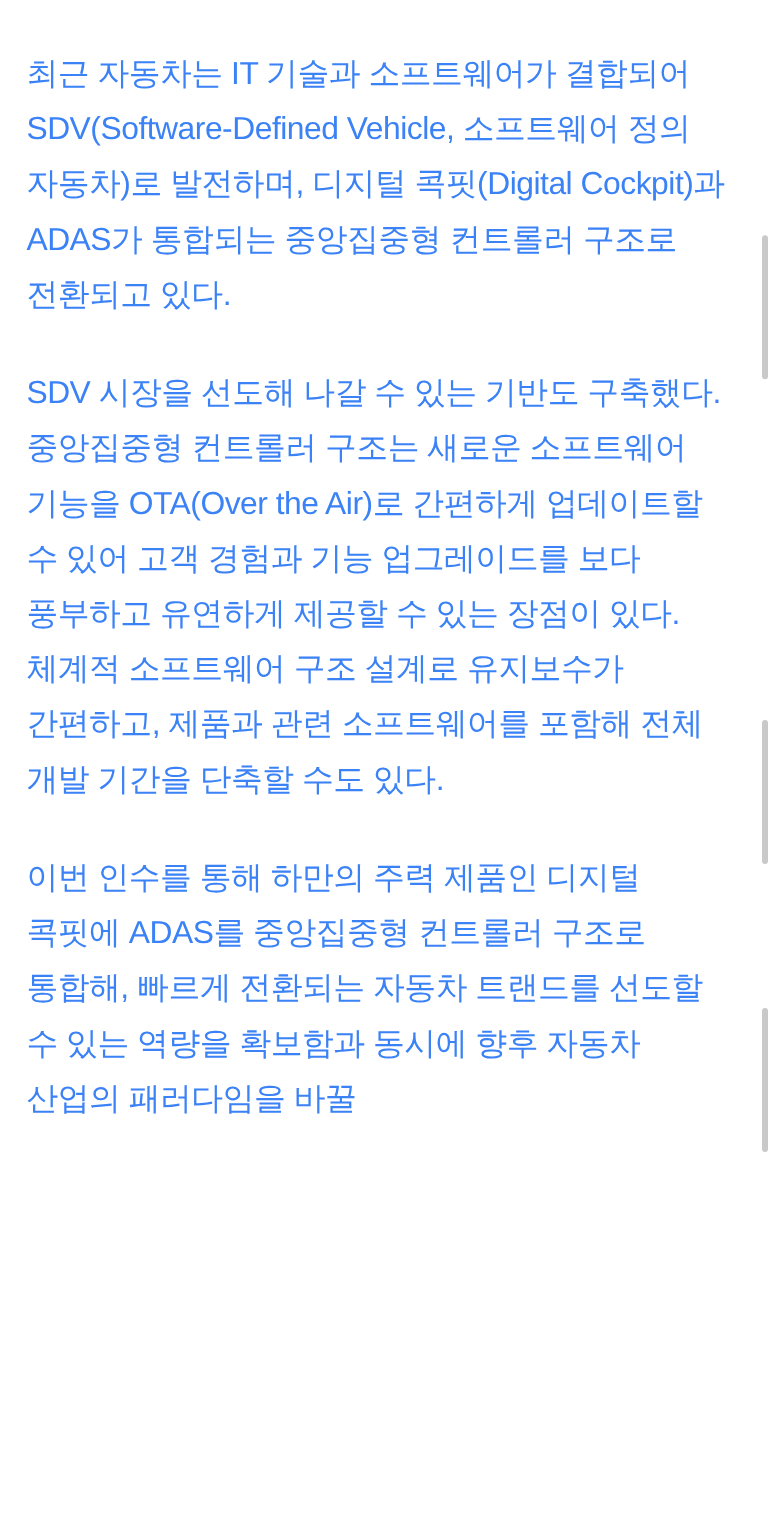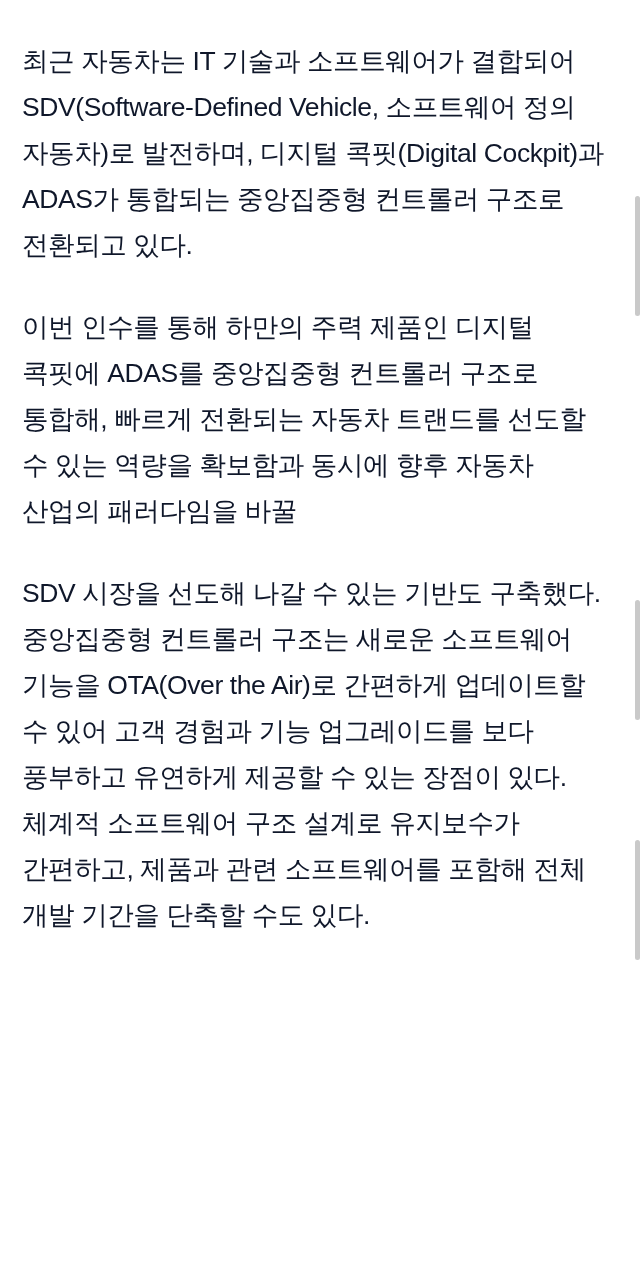--- a/index.html
+++ b/index.html
@@ -18,21 +18,21 @@
   .article {
     box-sizing: border-box;
     width: 640px;
     height: 1280px;
     padding: 38px 30px 20px 22px;
   }
   .para {
     font-size: 26.5px;
     line-height: 46px;
     letter-spacing: -0.4px;
-    color: #0f172a;
+    color: #3b82f6;
     margin: 0 0 36px 0;
     word-break: keep-all;
     white-space: pre-wrap;
   }
   .para:last-child {
     margin-bottom: 0;
   }
   
   .scroll-track {
     position: absolute;
@@ -51,21 +51,21 @@
   }
   .seg-a { top: 196px;  height: 120px; }
   .seg-b { top: 600px;  height: 120px; }
   .seg-c { top: 840px;  height: 120px; }
 </style>
 </head>
 <body>
 
 <div class="article">
   <p class="para">최근 자동차는 IT 기술과 소프트웨어가 결합되어 SDV(Software-Defined Vehicle, 소프트웨어 정의 자동차)로 발전하며, 디지털 콕핏(Digital Cockpit)과 ADAS가 통합되는 중앙집중형 컨트롤러 구조로 전환되고 있다.</p>
+  <p class="para">SDV 시장을 선도해 나갈 수 있는 기반도 구축했다. 중앙집중형 컨트롤러 구조는 새로운 소프트웨어 기능을 OTA(Over the Air)로 간편하게 업데이트할 수 있어 고객 경험과 기능 업그레이드를 보다 풍부하고 유연하게 제공할 수 있는 장점이 있다. 체계적 소프트웨어 구조 설계로 유지보수가 간편하고, 제품과 관련 소프트웨어를 포함해 전체 개발 기간을 단축할 수도 있다.</p>
   <p class="para">이번 인수를 통해 하만의 주력 제품인 디지털 콕핏에 ADAS를 중앙집중형 컨트롤러 구조로 통합해, 빠르게 전환되는 자동차 트랜드를 선도할 수 있는 역량을 확보함과 동시에 향후 자동차 산업의 패러다임을 바꿀</p>
-  <p class="para">SDV 시장을 선도해 나갈 수 있는 기반도 구축했다. 중앙집중형 컨트롤러 구조는 새로운 소프트웨어 기능을 OTA(Over the Air)로 간편하게 업데이트할 수 있어 고객 경험과 기능 업그레이드를 보다 풍부하고 유연하게 제공할 수 있는 장점이 있다. 체계적 소프트웨어 구조 설계로 유지보수가 간편하고, 제품과 관련 소프트웨어를 포함해 전체 개발 기간을 단축할 수도 있다.</p>
 </div>
 
 <div class="scroll-track">
   <div class="scroll-seg seg-a" style="background: rgb(201, 201, 201);"></div>
   <div class="scroll-seg seg-b" style="background: rgb(201, 201, 201);"></div>
   <div class="scroll-seg seg-c" style="background: rgb(201, 201, 201);"></div>
 </div>
 
 </body></html>

